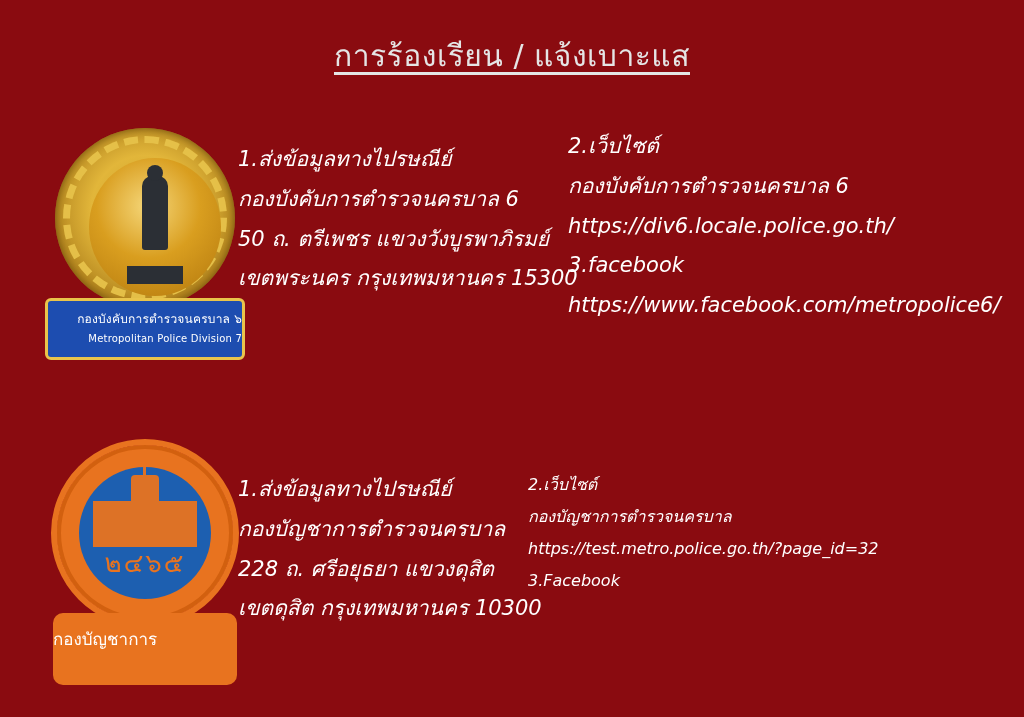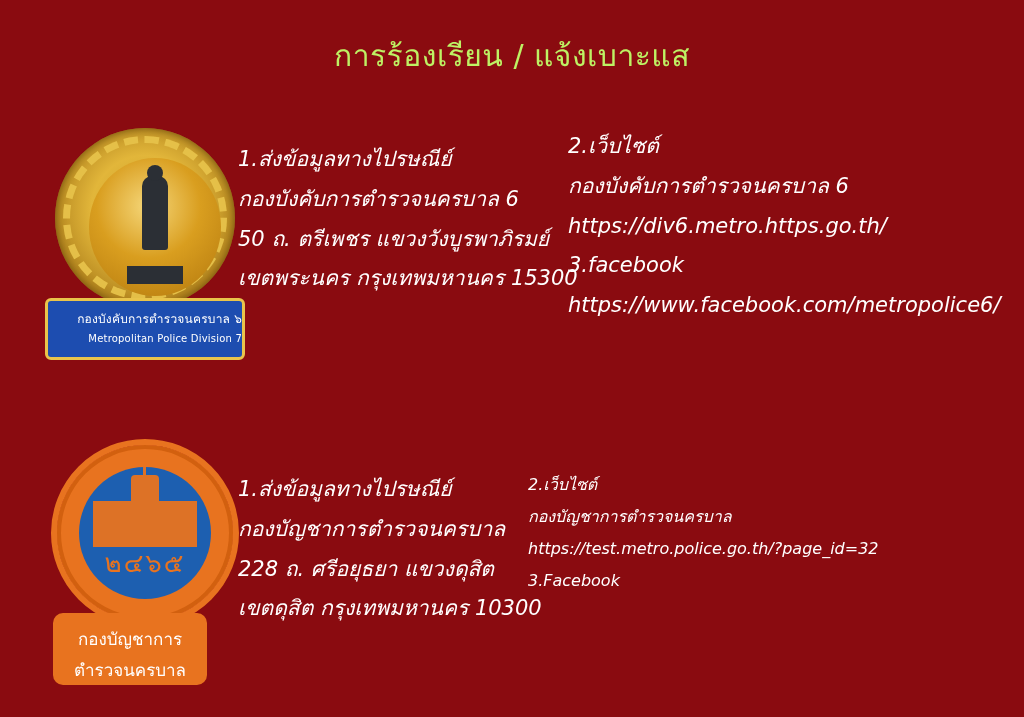--- a/index.html
+++ b/index.html
@@ -19,21 +19,22 @@
     width: 1024px;
     height: 717px;
   }
   .title {
     position: absolute;
     top: 32px;
     left: 0;
     width: 1024px;
     text-align: center;
     font-size: 30px;
-    color: #bef264;
+    color: #e5e5e5;
+    text-decoration: underline;
     text-underline-offset: 6px;
     font-family: "DejaVu Sans", sans-serif;
     letter-spacing: 0.5px;
   }
 
   
   .block {
     position: absolute;
   }
   .block-top { top: 110px; left: 0; width: 1024px; height: 260px; }
@@ -195,26 +196,25 @@
     text-align: center;
     color: #e8731f;
     font-size: 26px;
     font-weight: normal;
     letter-spacing: 2px;
   }
   .em2-banner {
     position: absolute;
     left: 8px;
     top: 168px;
-    width: 154px;
+    width: 184px;
     height: 72px;
     background: #e8731f;
     border-radius: 10px;
     color: #ffffff;
-    text-align: center;
     padding-top: 12px;
     box-sizing: border-box;
   }
   .em2-banner .l1 { font-size: 17px; }
   .em2-banner .l2 { font-size: 17px; margin-top: 4px; }
 
   
   .col {
     position: absolute;
     color: #ffffff;
@@ -254,39 +254,38 @@
     <div class="col col-a-top">
       <p>1.ส่งข้อมูลทางไปรษณีย์</p>
       <p>กองบังคับการตำรวจนครบาล 6</p>
       <p>50 ถ. ตรีเพชร แขวงวังบูรพาภิรมย์</p>
       <p>เขตพระนคร กรุงเทพมหานคร 15300</p>
     </div>
 
     <div class="col col-b-top">
       <p>2.เว็บไซต์</p>
       <p>กองบังคับการตำรวจนครบาล 6</p>
-      <p>https://div6.metro.https.go.th/</p>
+      <p>https://div6.locale.police.go.th/</p>
       <p>3.facebook</p>
       <p>https://www.facebook.com/metropolice6/</p>
     </div>
 
   </div>
 
   <div class="block block-bottom">
 
     <div class="emblem2">
       <div class="em2-ring">
         <div class="em2-disc">
           <div class="em2-bldg"></div>
           <div class="em2-year">๒๔๖๕</div>
         </div>
       </div>
       <div class="em2-banner">
         <div class="l1">กองบัญชาการ</div>
-        <div class="l2">ตำรวจนครบาล</div>
       </div>
     </div>
 
     <div class="col col-a-bot">
       <p>1.ส่งข้อมูลทางไปรษณีย์</p>
       <p>กองบัญชาการตำรวจนครบาล</p>
       <p>228 ถ. ศรีอยุธยา แขวงดุสิต</p>
       <p>เขตดุสิต กรุงเทพมหานคร 10300</p>
     </div>
 

